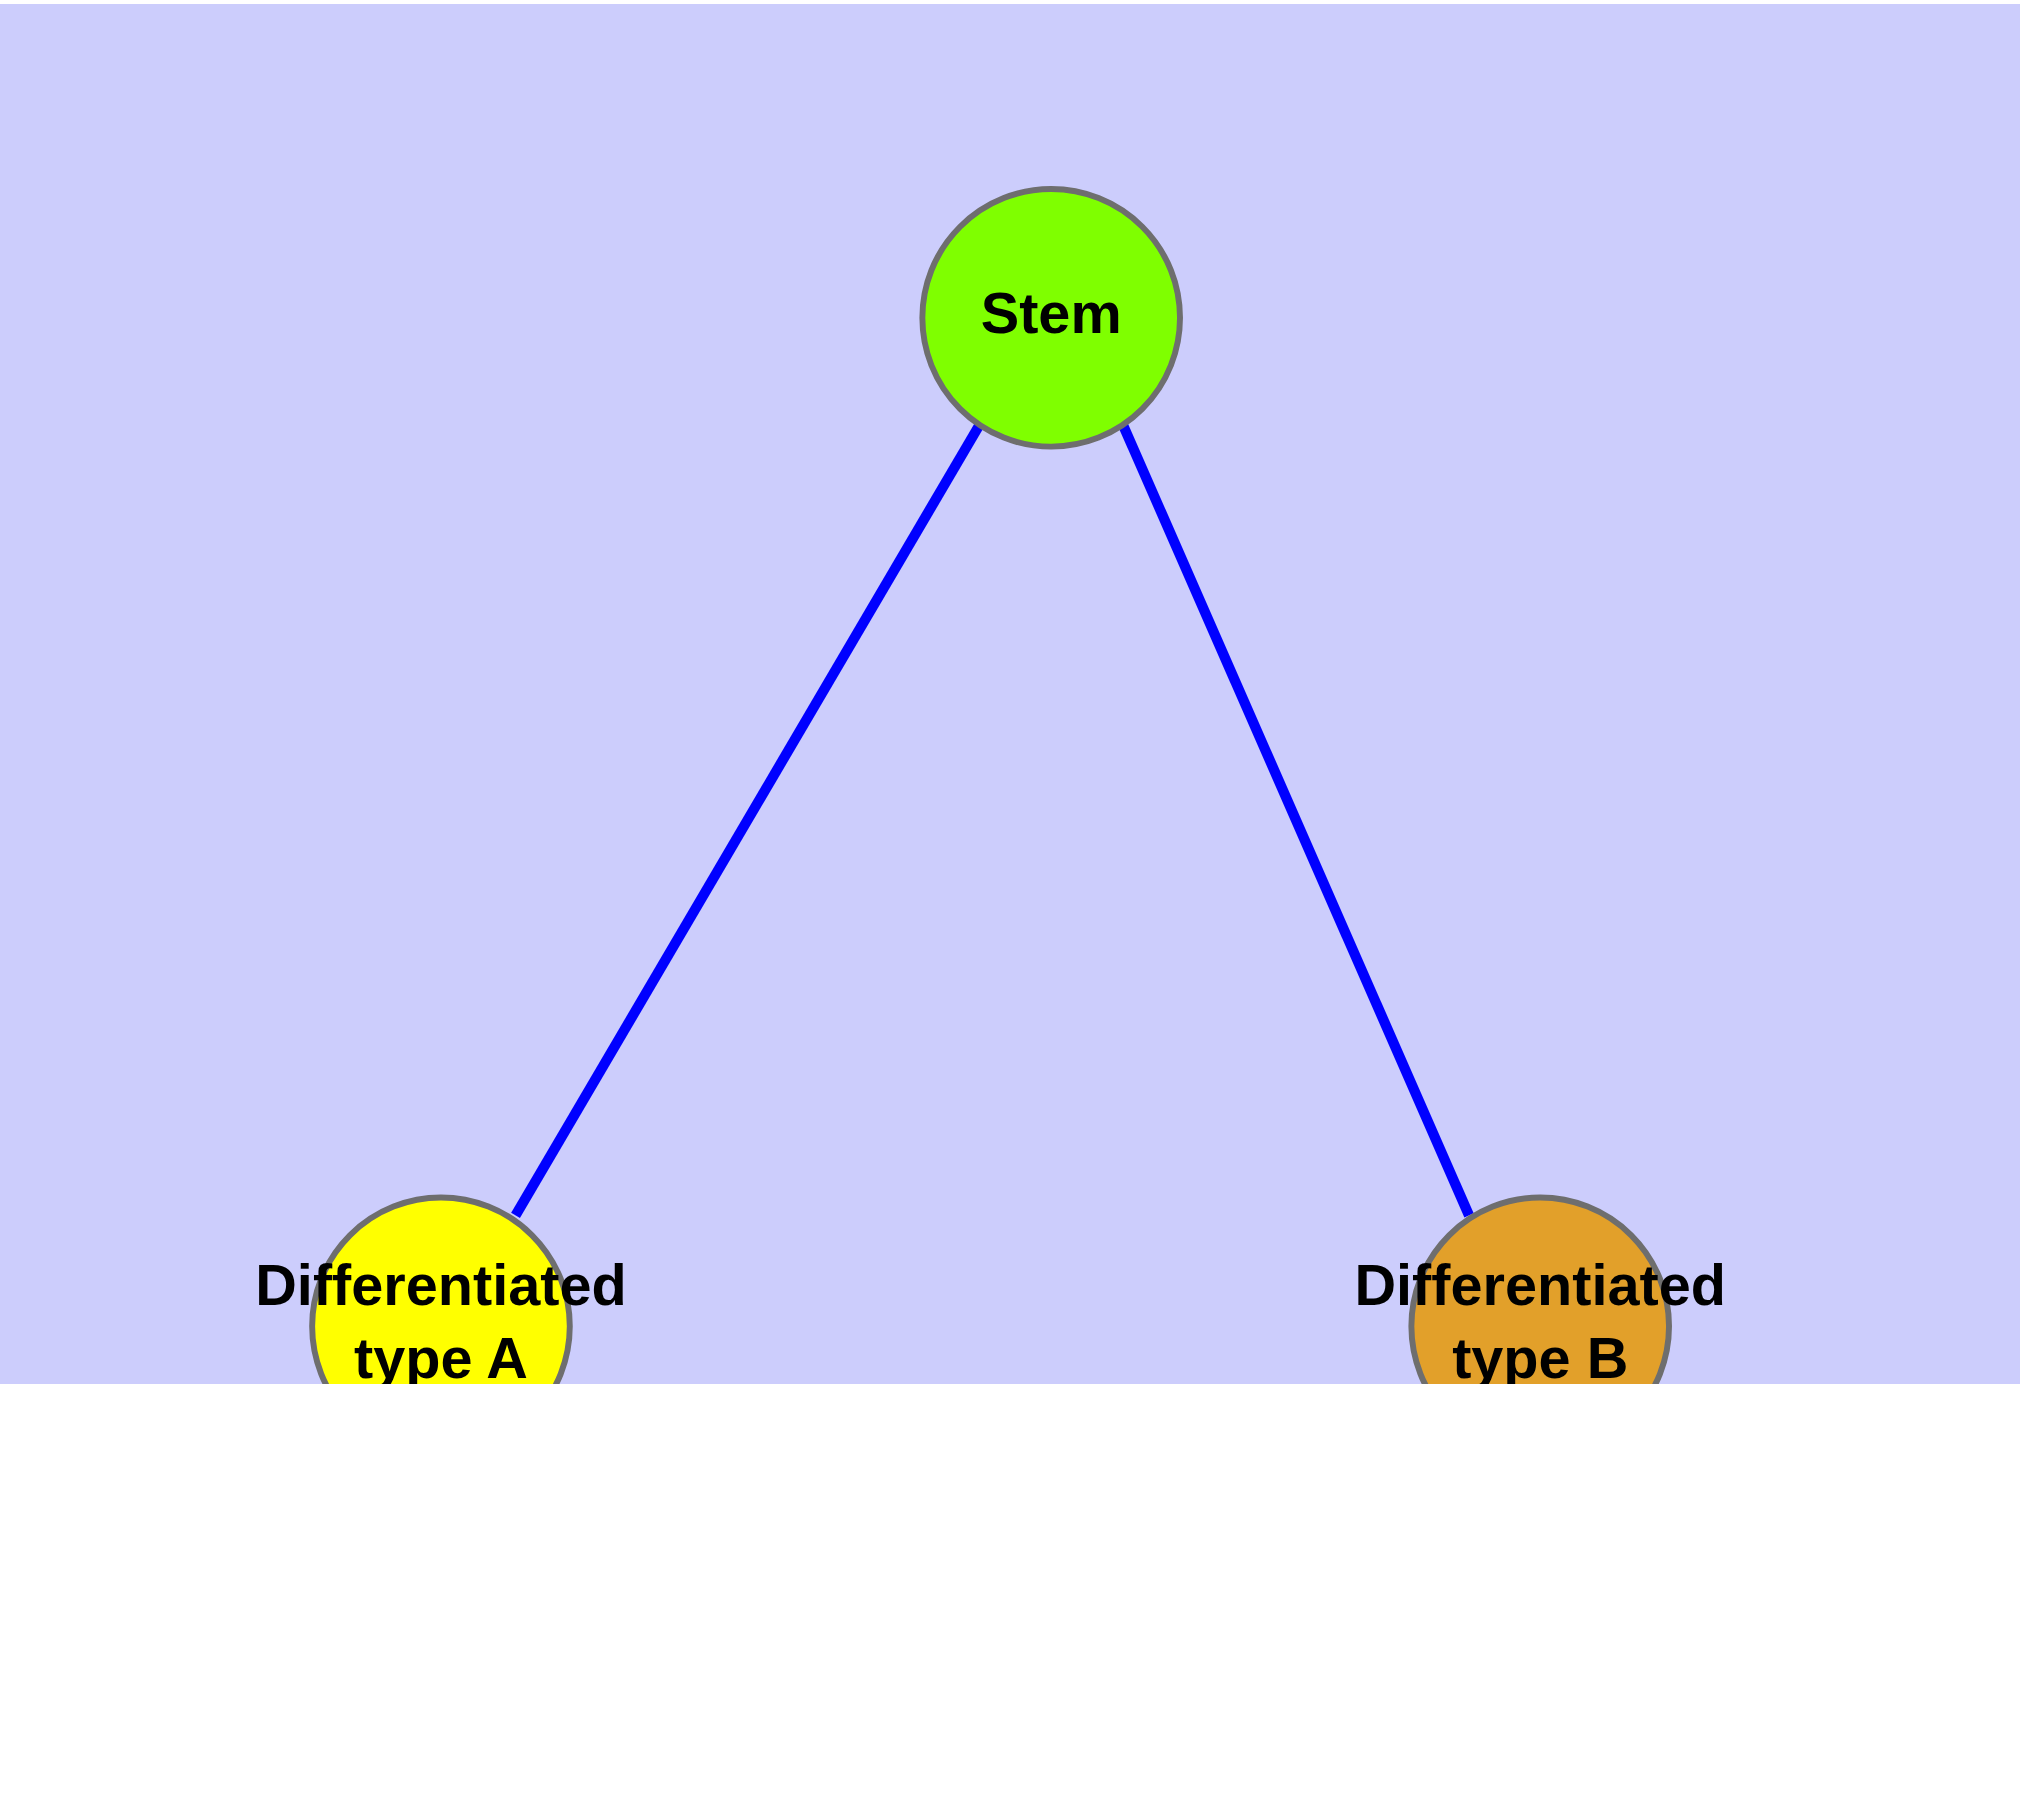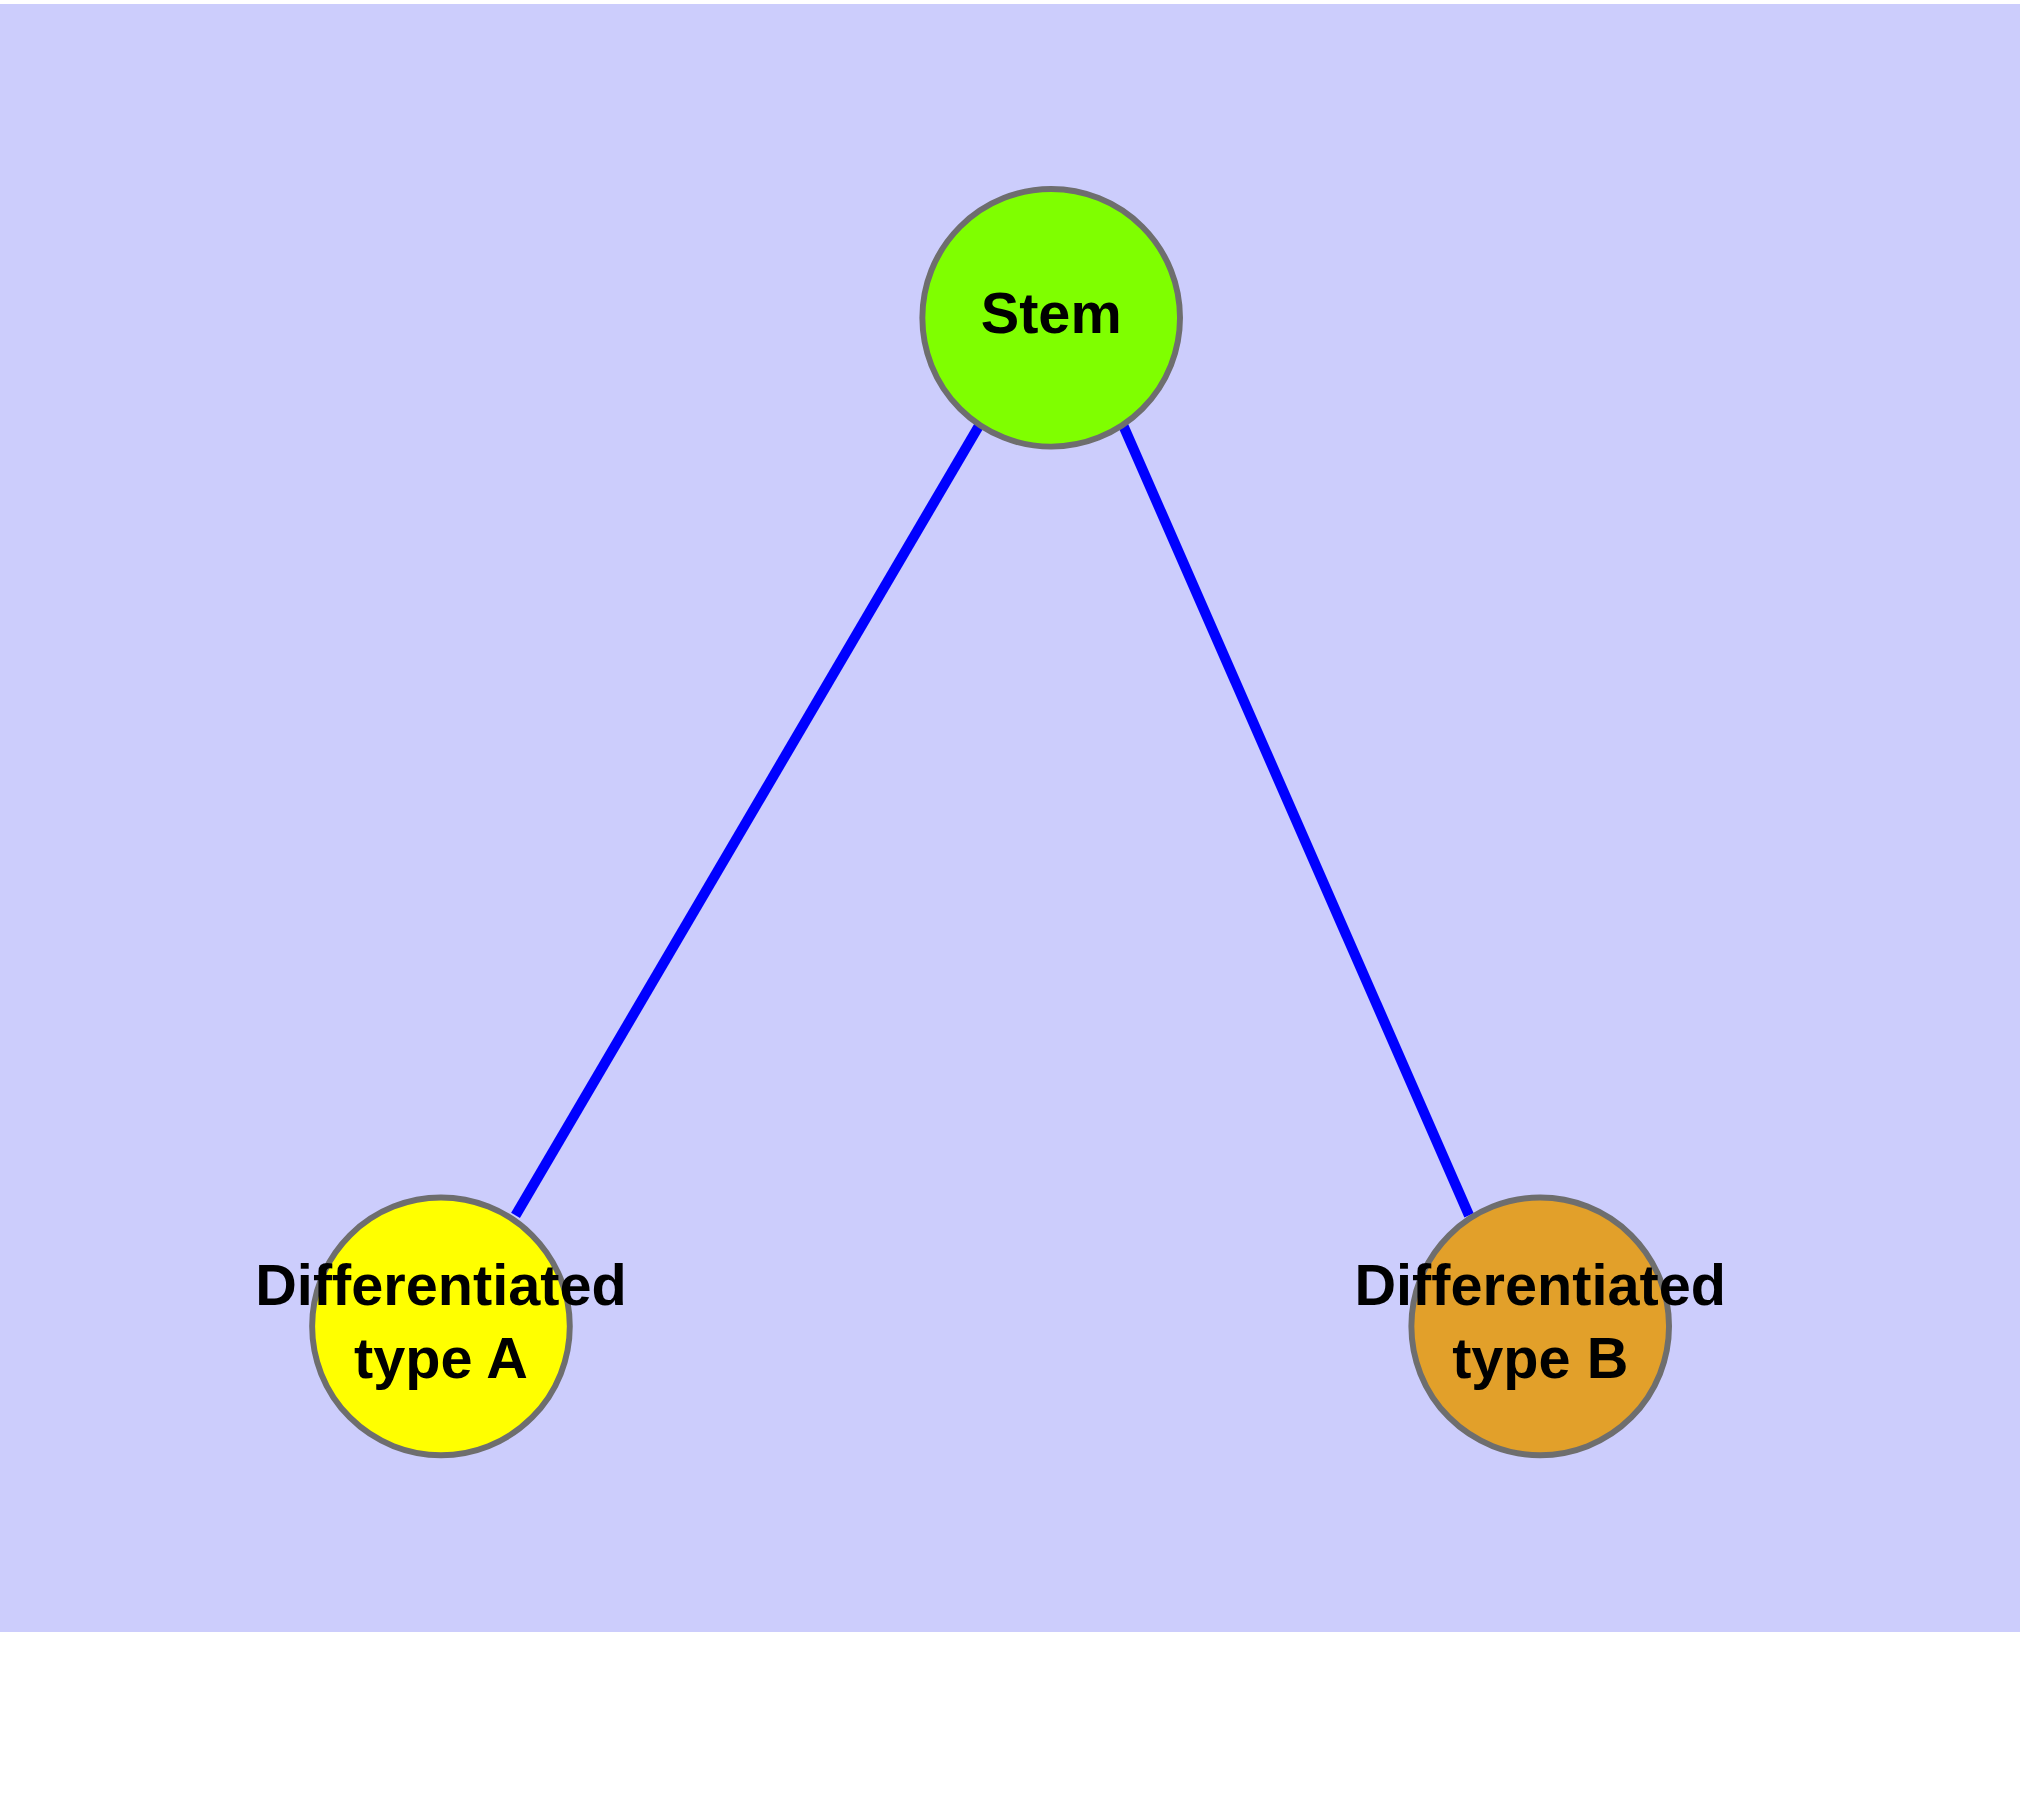--- a/index.html
+++ b/index.html
@@ -47,21 +47,21 @@
     left: 0;
     top: 0;
     width: 2021px;
     height: 4.2px;
     background: #ffffff;
   }
 </style>
 </head>
 <body>
 
-<div id="stage" style="width: 2021px; height: 1632px; background: rgb(204, 205, 252);">
+<div id="stage" style="width: 2021px; height: 1384px; background: rgb(204, 205, 252);">
 
   <svg id="graph-svg" viewBox="0 0 2384 2138" xmlns="http://www.w3.org/2000/svg">
 
     <rect id="bg-rect" x="0" y="0" width="2384" height="2138" fill="#cccdfc"></rect>
 
     <g id="edges-group">
       <line class="edge-line" id="edge-0" x1="1155" y1="502" x2="608" y2="1434" stroke="#0000ff"></line>
       <line class="edge-line" id="edge-1" x1="1325" y1="502" x2="1733" y2="1434" stroke="#0000ff"></line>
     </g>
 

